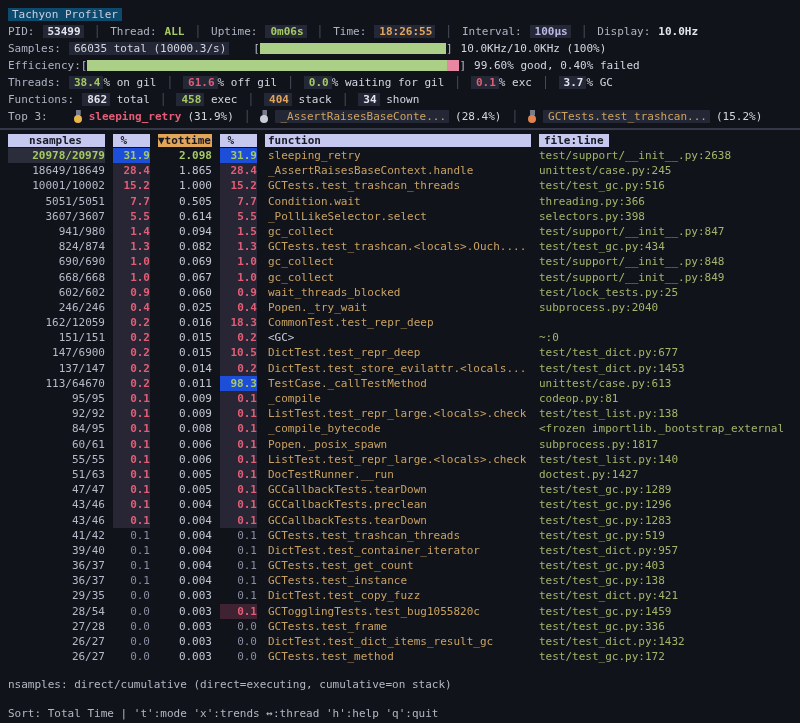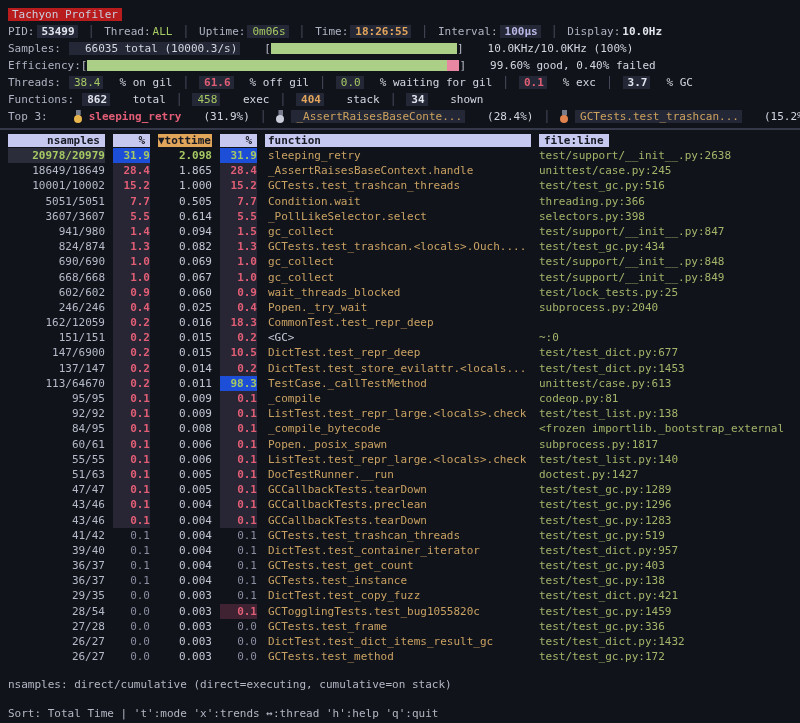--- a/index.html
+++ b/index.html
@@ -11,29 +11,29 @@
     color: #ccd1dd;
     overflow: hidden;
   }
   .screen { width: 800px; height: 723px; padding-top: 6px; overflow: hidden; }
 
   
   .line { display: flex; align-items: center; height: 17px; padding-left: 8px; white-space: pre; }
   .lbl { color: #aeb3c2; }
   .sep { color: #4d5263; margin: 0 10px; }
   .chip { background: #242735; padding: 0 3px 0 5px; }
-  .title-chip { background: #b91c1c; color: #c9cede; padding: 0 4px; }
-  .ml6 { margin-left: 2px; } .ml8 { margin-left: 8px; } .ml24 { margin-left: 24px; }
-  .v-green { color: #a5c963; font-weight: 400; }
+  .title-chip { background: #0c4a6e; color: #c9cede; padding: 0 4px; }
+  .ml6 { margin-left: 8px; } .ml8 { margin-left: 8px; } .ml24 { margin-left: 24px; }
+  .v-green { color: #a5c963; font-weight: 700; }
   .v-red { color: #e25e76; font-weight: 700; }
   .v-orange { color: #e3a55c; font-weight: 700; }
   .v-white { color: #e2e5ee; font-weight: 700; }
   .v-lav { color: #bab7e6; font-weight: 700; }
   .v-amber { color: #cda35f; font-weight: 400; }
-  .plain { color: #d3d7e1; padding-left: 16px; }
+  .plain { color: #d3d7e1; }
   .bracket { color: #b9bdc9; }
 
   
   .bar { display: inline-flex; height: 11px; overflow: hidden; }
   .bar-samples { width: 186px; }
   .bar-eff { width: 372px; }
   .fill-green { background: #abcf87; height: 100%; }
   .fill-pink { background: #e887a1; height: 100%; }
 
   
@@ -48,21 +48,21 @@
   
   .thead { display: flex; align-items: center; height: 16px; padding-left: 8px; margin-top: 2px; white-space: pre; font-weight: 700; }
   .gap { width: 8px; flex: none; }
   .c-ns  { width: 97px;  text-align: right; flex: none; }
   .c-p   { width: 37px;  text-align: right; flex: none; }
   .c-tot { width: 54px;  text-align: right; flex: none; }
   .c-fn  { width: 266px; text-align: left; padding-left: 3px; overflow: hidden; flex: none; }
   .c-file{ flex: 1; overflow: hidden; }
   .lavbg { background: #c6c8ef; color: #181a24; }
   .sortbg { background: #e2a65b; color: #181a24; }
-  .th.c-ns, .th.c-p, .th.c-tot { padding-right: 5px; }
+  .th.c-ns, .th.c-p, .th.c-tot { padding-right: 23px; }
   .fitchip { display: inline-block; padding: 0 5px; }
 
   .row { display: flex; align-items: center; height: 15.2px; line-height: 15.2px; padding-left: 8px; white-space: pre; }
   .row .c-ns  { color: #b5bac8; }
   .row .c-tot { color: #c2c7d4; }
   .row .c-fn  { color: #c9a263; }
   .row .c-file{ color: #a2b56a; }
   .p-hot    { color: #e25e76; font-weight: 700; background: #282634; }
   .p-green  { color: #a5c963; font-weight: 700; background: #1d4ed8; }
   .p-dim    { color: #8a8ea1; }

